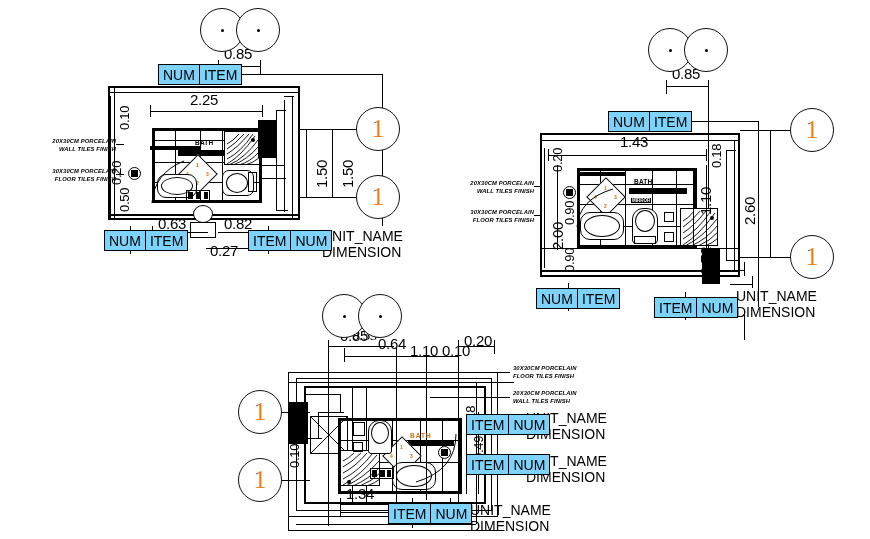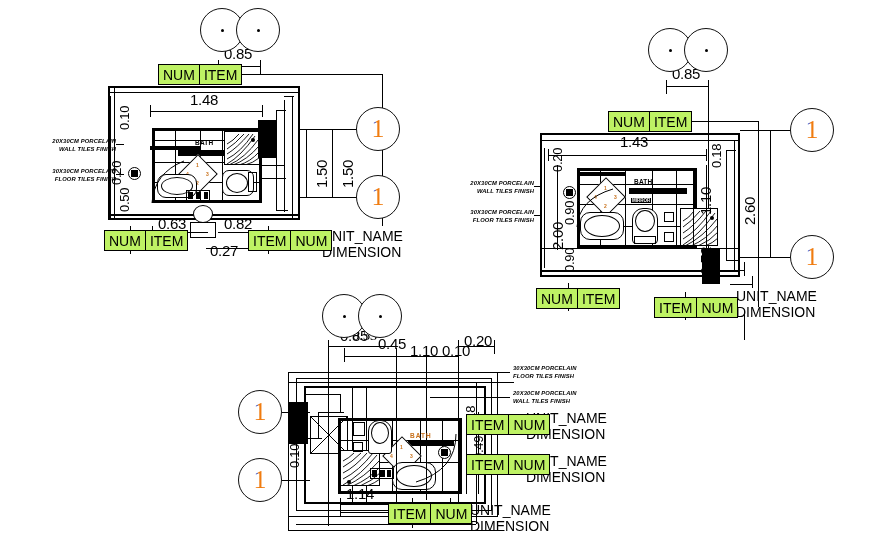--- a/index.html
+++ b/index.html
@@ -41,21 +41,21 @@
     transform-origin: 0 0;
     transform: rotate(-90deg);
   }
   .dim.small { font-size:13px; }
 
   
   .tagbox {
     position:absolute;
     display:flex;
     border:1.5px solid #000;
-    background:#bef264;
+    background:#7dd3fc;
     height:21px;
     align-items:stretch;
     z-index: 6;
   }
   .tagbox > span {
     display:flex; align-items:center; justify-content:center;
     font-family:"Liberation Sans", sans-serif;
     font-size:14px; color:#000;
     padding:0 4px;
     min-width:36px;
@@ -159,21 +159,21 @@
     <span>ITEM</span>
   </div>
   <div class="hl" style="left:232px;top:74px;width:150px;"></div>
   <div class="vl" style="left:382px;top:74px;height:152px;"></div>
 
   <div class="rect thick" style="left:108px;top:86px;width:192px;height:134px;"></div>
   <div class="hl" style="left:108px;top:92px;width:192px;"></div>
   <div class="hl thick" style="left:108px;top:214px;width:192px;"></div>
   <div class="vl" style="left:114px;top:86px;height:134px;"></div>
 
-  <div class="dim" style="left:190px;top:92px;">1.48</div>
+  <div class="dim" style="left:190px;top:92px;">2.25</div>
   <div class="hl" style="left:150px;top:111px;width:112px;"></div>
   <div class="vl" style="left:150px;top:105px;height:12px;"></div>
   <div class="vl" style="left:262px;top:105px;height:12px;"></div>
 
   <div class="dim v small" style="left:118px;top:130px;">0.10</div>
   <div class="dim v small" style="left:110px;top:185px;">0.20</div>
   <div class="dim v small" style="left:118px;top:212px;">0.50</div>
   <div class="vl" style="left:110px;top:96px;height:122px;"></div>
 
   <div class="rect heavy" style="left:152px;top:128px;width:110px;height:75px;"></div>
@@ -453,21 +453,21 @@
 
   <div class="bubble plain" style="left:92px;top:4px;width:44px;height:44px;">
         <div class="dot"></div>
       </div>
   <div class="bubble plain" style="left:128px;top:4px;width:44px;height:44px;">
         <div class="dot"></div>
       </div>
 
   <div class="dim" style="left:110px;top:38px;">0.85</div>
   <div class="dim" style="left:122px;top:38px;font-family:Liberation Serif, serif;">0.55</div>
-  <div class="dim" style="left:148px;top:46px;">0.45</div>
+  <div class="dim" style="left:148px;top:46px;">0.64</div>
   <div class="dim" style="left:180px;top:53px;">1.10</div>
   <div class="dim" style="left:212px;top:53px;">0.10</div>
   <div class="dim" style="left:234px;top:43px;">0.20</div>
 
   <div class="hl" style="left:98px;top:56px;width:66px;"></div>
   <div class="hl" style="left:114px;top:66px;width:52px;"></div>
   <div class="hl" style="left:166px;top:66px;width:62px;"></div>
   <div class="hl" style="left:228px;top:56px;width:36px;"></div>
   <div class="vl" style="left:98px;top:50px;height:14px;"></div>
   <div class="vl" style="left:114px;top:58px;height:14px;"></div>
@@ -563,21 +563,21 @@
 
   <div class="bubble" style="left:8px;top:100px;width:44px;height:44px;">
     <span class="num">1</span>
   </div>
   <div class="bubble" style="left:8px;top:168px;width:44px;height:44px;">
     <span class="num">1</span>
   </div>
   <div class="hl" style="left:52px;top:122px;width:28px;"></div>
   <div class="hl" style="left:52px;top:190px;width:28px;"></div>
 
-  <div class="dim" style="left:116px;top:196px;">1.14</div>
+  <div class="dim" style="left:116px;top:196px;">1.34</div>
   <div class="hl" style="left:110px;top:214px;width:110px;"></div>
   <div class="hl" style="left:110px;top:222px;width:110px;"></div>
   <div class="vl" style="left:110px;top:208px;height:18px;"></div>
   <div class="vl" style="left:220px;top:208px;height:18px;"></div>
 
   <div class="tagbox" style="left:236px;top:124px;">
     <span>ITEM</span>
     <span>NUM</span>
   </div>
   <div class="tagbox" style="left:236px;top:164px;">

